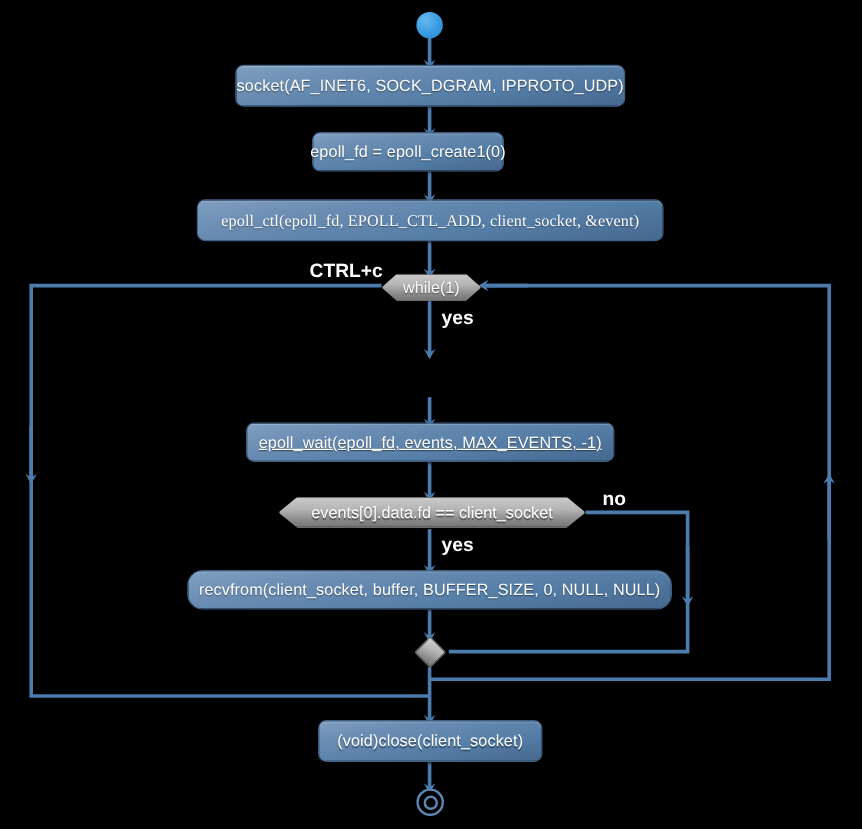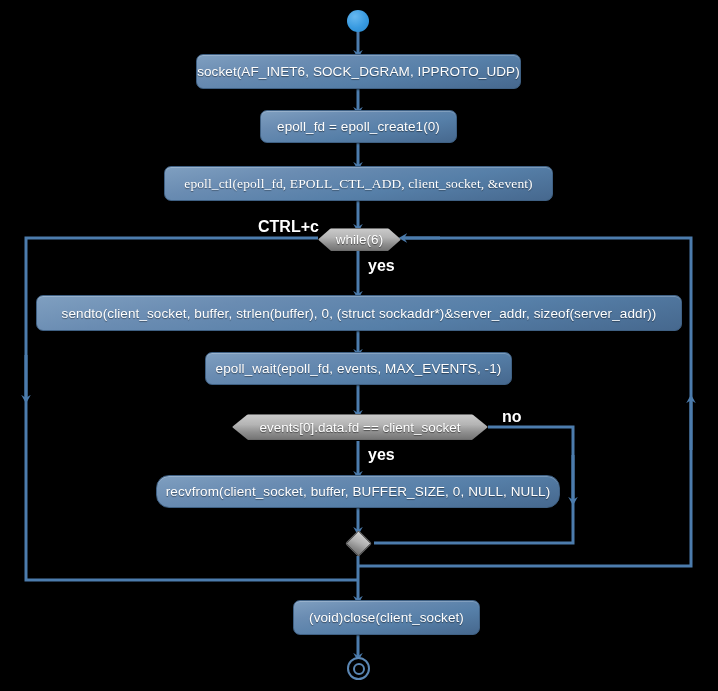--- a/index.html
+++ b/index.html
@@ -143,51 +143,48 @@
       <path d="M26,355 L26,398" marker-end="url(#arrow-down)"></path>
     </g>
   </svg>
 
   <div class="node start-node" style="left:347px; top:10px; width:22px; height:22px;"></div>
 
   <div class="node process" style="left:196px; top:54px; width:325px; height:35px;text-align:center;">
     <span>socket(AF_INET6, SOCK_DGRAM, IPPROTO_UDP)</span>
   </div>
 
-  <div class="node process" style="left:260px; top:110px; width:197px; height:33px;">
+  <div class="node process" style="left:260px; top:110px; width:160px; height:33px;">
     <span>epoll_fd = epoll_create1(0)</span>
   </div>
 
   <div class="node process" style="left:164px; top:166px; width:389px; height:35px;font-family:Liberation Serif, serif;">
     <span>epoll_ctl(epoll_fd, EPOLL_CTL_ADD, client_socket, &amp;event)</span>
   </div>
 
   <div class="node decision" style="left:318px; top:228px; width:83px; height:23px;">
-    <span>while(6)</span>
+    <span>while(1)</span>
   </div>
 
-  <div class="node process" style="left:36px; top:295px; width:646px; height:36px;">
-    <span>sendto(client_socket, buffer, strlen(buffer), 0, (struct sockaddr*)&amp;server_addr, sizeof(server_addr))</span>
-  </div>
 
-  <div class="node process" style="left:205px; top:352px; width:307px; height:33px;">
+  <div class="node process" style="left:205px; top:352px; width:307px; height:33px;text-decoration:underline;">
     <span>epoll_wait(epoll_fd, events, MAX_EVENTS, -1)</span>
   </div>
 
   <div class="node decision wide" style="left:232px; top:414px; width:256px; height:26px;text-align:center;">
     <span>events[0].data.fd == client_socket</span>
   </div>
 
   <div class="node process" style="left:156px; top:475px; width:404px; height:33px;border-radius:13px;">
     <span>recvfrom(client_socket, buffer, BUFFER_SIZE, 0, NULL, NULL)</span>
   </div>
 
   <div class="node merge" style="left:349px; top:534px; width:19px; height:19px;"></div>
 
-  <div class="node process" style="left:265px; top:600px; width:187px; height:35px;margin-left:28px;">
+  <div class="node process" style="left:265px; top:600px; width:187px; height:35px;">
     <span>(void)close(client_socket)</span>
   </div>
 
   <div class="node end-outer" style="left:347px; top:657px; width:23px; height:23px;">
     <div class="end-inner" style="left:3.5px; top:3.5px; width:12px; height:12px;"></div>
   </div>
 
   <div class="edge-label" style="left:258px; top:218px;">CTRL+c</div>
 
   <div class="edge-label" style="left:368px; top:257px;">yes</div>

